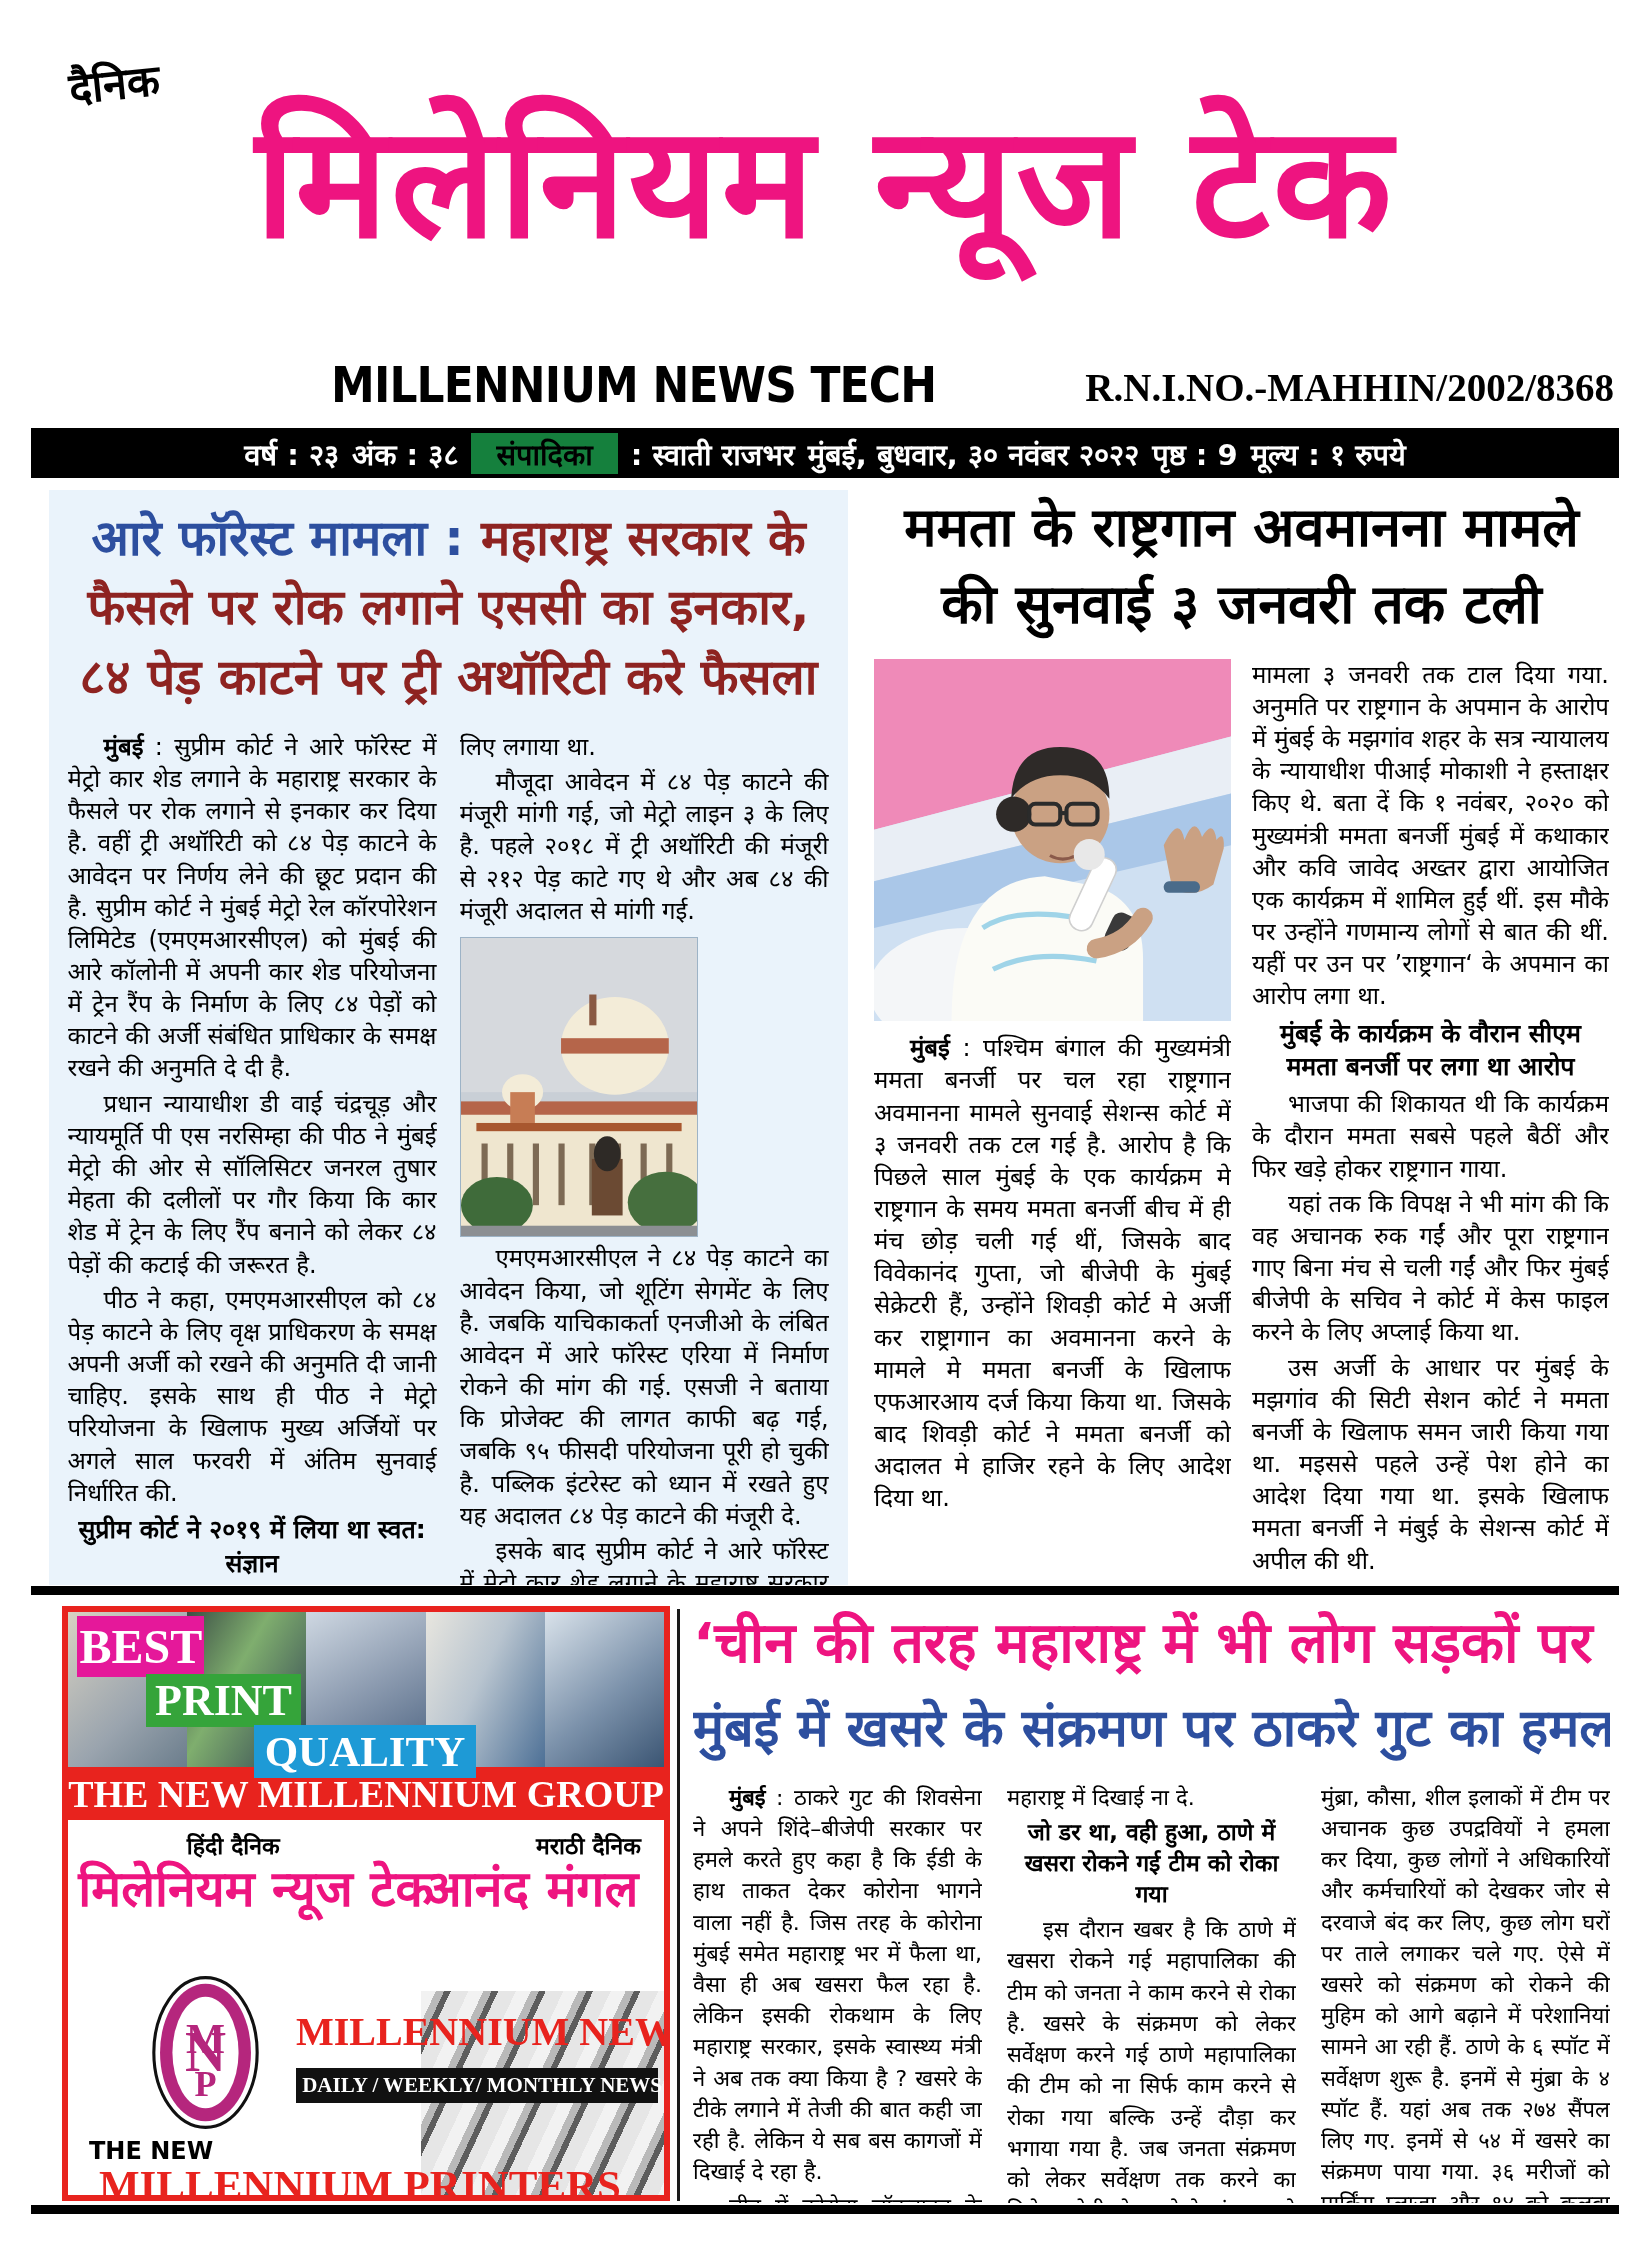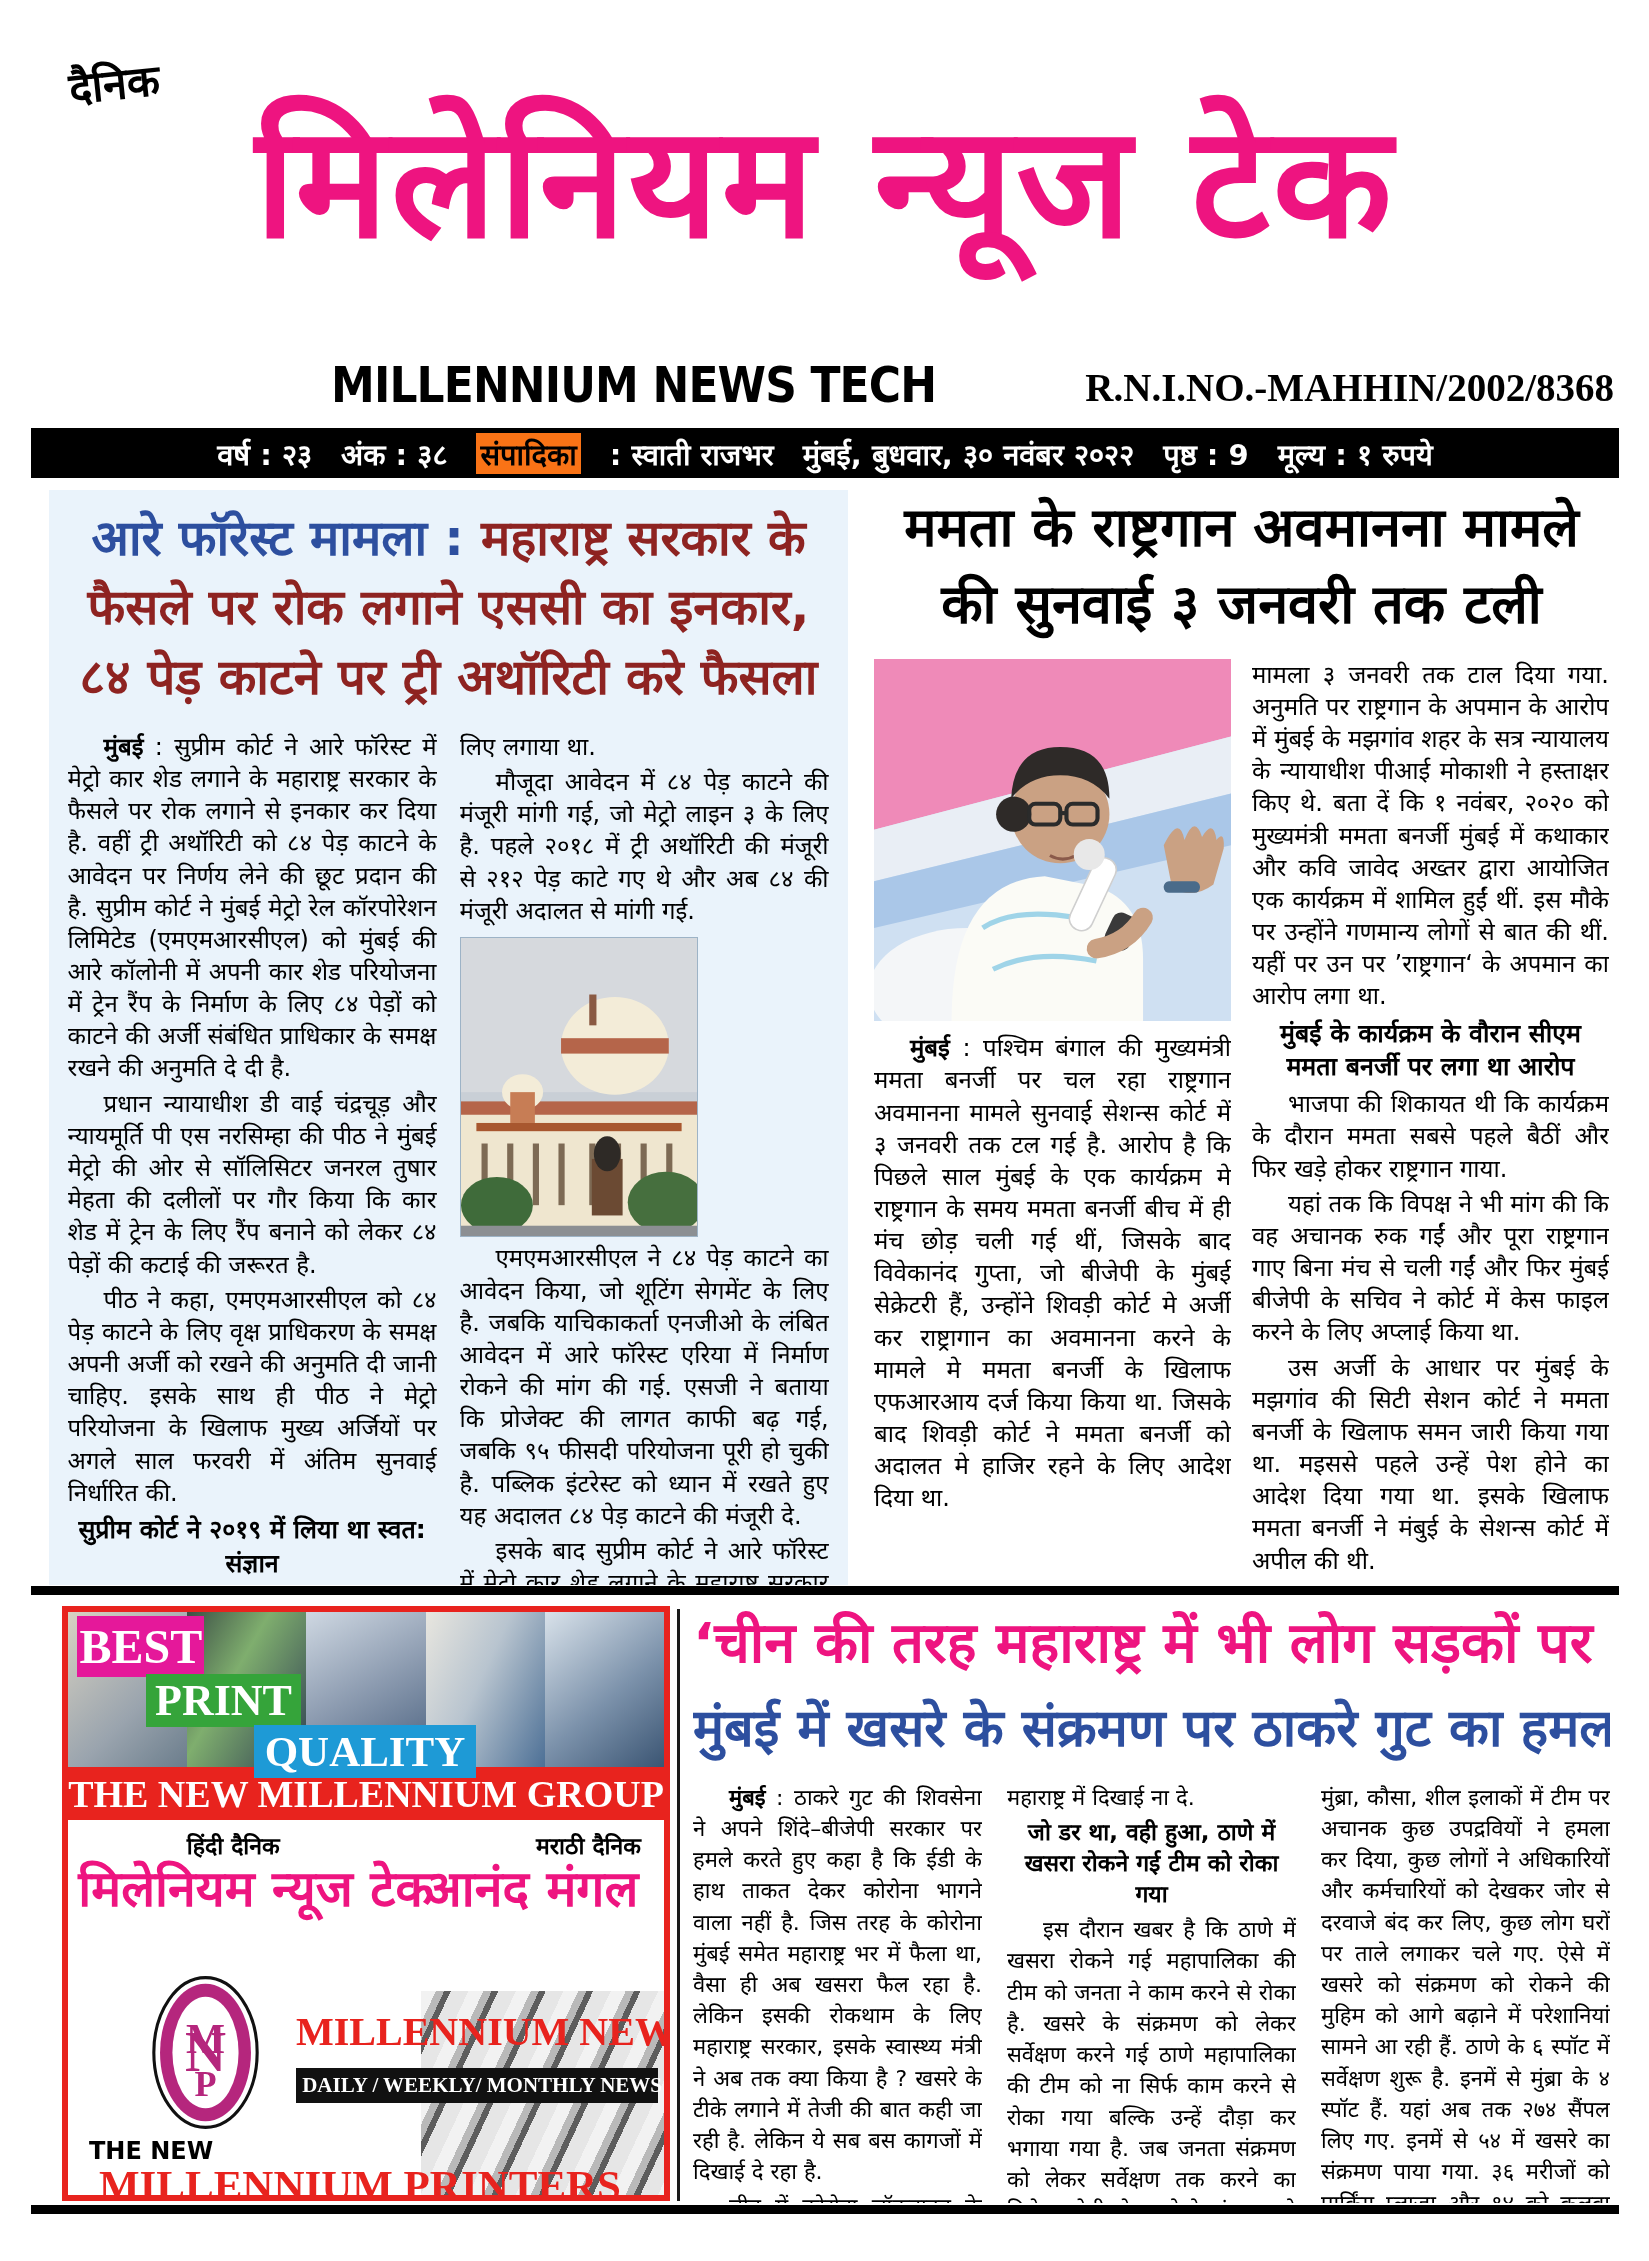--- a/index.html
+++ b/index.html
@@ -7,22 +7,22 @@
   body { width:1650px; height:2261px; position:relative; font-family:"DejaVu Sans","Liberation Sans",sans-serif; color:#000; }
   .page { position:absolute; inset:0; background:#fff; overflow:hidden; }
 
   
   .edition { position:absolute; left:72px; top:58px; font-size:43px; font-weight:bold; transform:rotate(-6deg); transform-origin:left bottom; }
   .title-hi { position:absolute; left:0; top:78px; width:100%; text-align:center; font-size:155px; line-height:1.35; font-weight:bold; color:#ee1480; letter-spacing:3.1px; white-space:nowrap; }
   .title-en { position:absolute; left:331px; top:356px; font-size:50px; font-weight:bold; letter-spacing:-1px; transform:scaleX(.88); transform-origin:left top; white-space:nowrap; }
   .rni { position:absolute; right:36px; top:365px; font-family:"Liberation Serif","DejaVu Serif",serif; font-weight:bold; font-size:39px; white-space:nowrap; }
 
   
-  .infobar { position:absolute; left:31px; top:428px; width:1588px; height:50px; background:#000; color:#fff; display:flex; align-items:center; justify-content:center; gap:29px; font-size:29px; font-weight:bold; white-space:nowrap; }
-  .infobar .chip { background:#f97316; color:#000; padding:1px 4px; }
+  .infobar { position:absolute; left:31px; top:428px; width:1588px; height:50px; background:#000; color:#fff; display:flex; align-items:center; justify-content:center; gap:13px; font-size:29px; font-weight:bold; white-space:nowrap; }
+  .infobar .chip { background:#15803d; color:#000; padding:1px 25px; }
 
   
   .article-left { position:absolute; left:49px; top:490px; width:799px; height:1095px; background:#eaf3fb; overflow:hidden; }
   .article-left .headline { padding:13.5px 17.6px 5.2px 17.6px; text-align:center; font-size:49px; line-height:1.42; font-weight:bold; color:#8e2321; }
   .article-left .headline .kicker { color:#2d4f9f;margin-top:40px; }
   .article-body { display:flex; gap:23px; padding:13.5px 18.6px 0 18.6px; text-align:justify; }
   .col { width:369px; font-size:24px; line-height:1.34; overflow:hidden; }
   .col p { text-indent:36px; margin-bottom:3.1px; }
   .col p.cont { text-indent:0; }
   .col h3 { text-align:center; font-size:25px; line-height:1.35; margin:4.1px 0; text-indent:0; }

